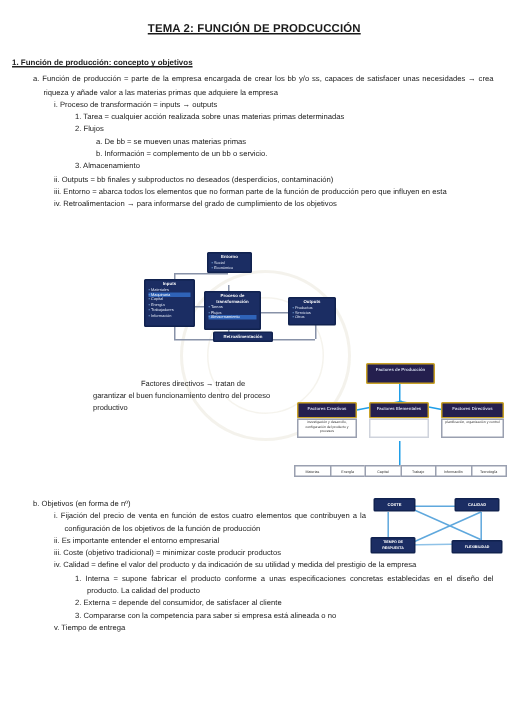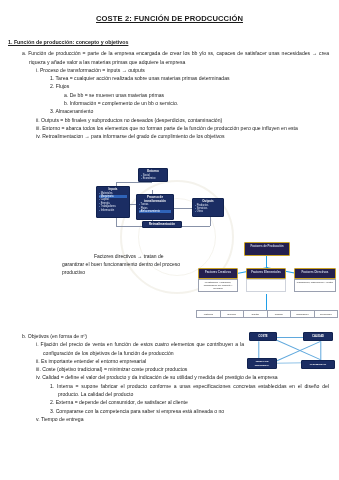--- a/index.html
+++ b/index.html
@@ -75,21 +75,21 @@
       line-height:3.4px;display:flex;align-items:center;justify-content:center;}
   .lnc{position:absolute;background:#5fa8dd;transform-origin:0 0;height:.6px;}
 </style>
 </head>
 <body>
 
 <div class="page">
 
   <div class="wm"></div>
 
-  <div class="title">COSTE 2: FUNCIÓN DE PRODCUCCIÓN</div>
+  <div class="title">TEMA 2: FUNCIÓN DE PRODCUCCIÓN</div>
 
   <div class="outline">
     <div class="ln lv0">1. Función de producción: concepto y objetivos</div>
     <div style="height:3px"></div>
     <div class="ln lv1 just">a. Función de producción = parte de la empresa encargada de crear los bb y/o ss, capaces de satisfacer unas necesidades → crea riqueza y añade valor a las materias primas que adquiere la empresa</div>
     <div class="ln lv2">i. Proceso de transformación = inputs → outputs</div>
     <div class="ln lv3">1. Tarea = cualquier acción realizada sobre unas materias primas determinadas</div>
     <div class="ln lv3">2. Flujos</div>
     <div class="ln lv4">a. De bb = se mueven unas materias primas</div>
     <div class="ln lv4">b. Información = complemento de un bb o servicio.</div>

